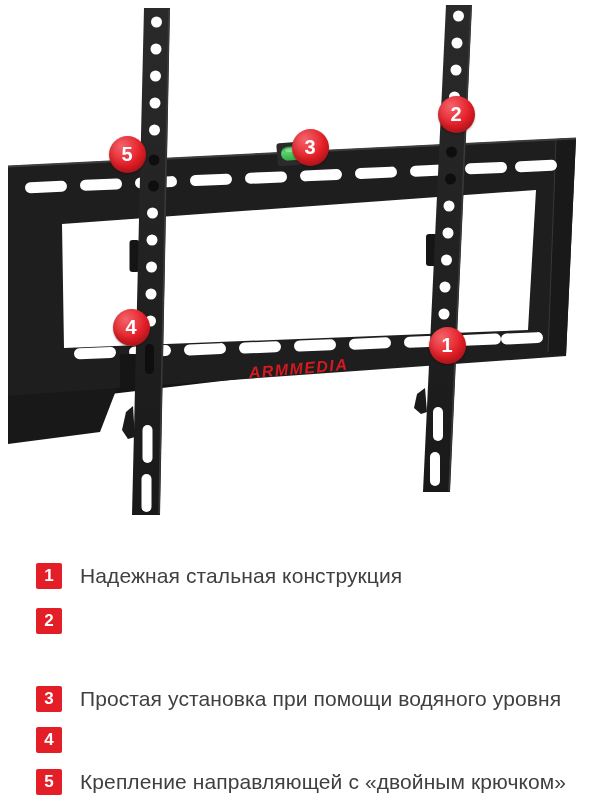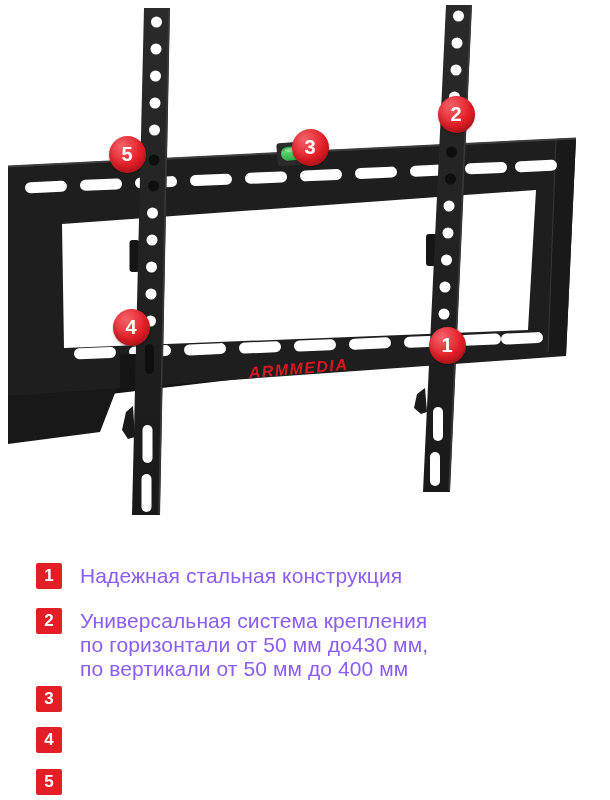--- a/index.html
+++ b/index.html
@@ -26,21 +26,21 @@
   
   .feature-row{position:absolute;left:36px;display:flex;align-items:flex-start;width:568px;}
   .fr-1{top:563px;} .fr-2{top:608px;} .fr-3{top:686px;} .fr-4{top:727px;} .fr-5{top:769px;}
   .feature-badge{
     flex:0 0 auto;width:26px;height:26px;border-radius:2px;background:#e31e26;
     color:#fff;font-weight:bold;font-size:17px;
     display:flex;align-items:center;justify-content:center;
   }
   .feature-text{
     margin-left:18px;margin-top:1px;
-    font-size:21px;line-height:24px;color:#8b5cf6;
+    font-size:21px;line-height:24px;color:#404040;
     white-space:pre;letter-spacing:0.1px;
   }
 </style>
 </head>
 <body>
 
 <div class="product-figure">
   <svg width="610" height="545" viewBox="0 0 610 545">
     <defs>
       <linearGradient id="railGrad" x1="0" y1="0" x2="0" y2="1">
@@ -179,26 +179,25 @@
   </div>
 </div>
 
 <div>
   <div class="feature-row fr-1">
     <div class="feature-badge">1</div>
     <div class="feature-text">Надежная стальная конструкция</div>
   </div>
   <div class="feature-row fr-2">
     <div class="feature-badge">2</div>
-    <div class="feature-text">Универсальная система крепления
-по горизонтали от 50 мм до430 мм,
-по вертикали от 50 мм до 400 мм</div>
   </div>
   <div class="feature-row fr-3">
     <div class="feature-badge">3</div>
+    <div class="feature-text">Простая установка при помощи водяного уровня</div>
   </div>
   <div class="feature-row fr-4">
     <div class="feature-badge">4</div>
   </div>
   <div class="feature-row fr-5">
     <div class="feature-badge">5</div>
+    <div class="feature-text">Крепление направляющей с «двойным крючком»</div>
   </div>
 </div>
 
 </body></html>

